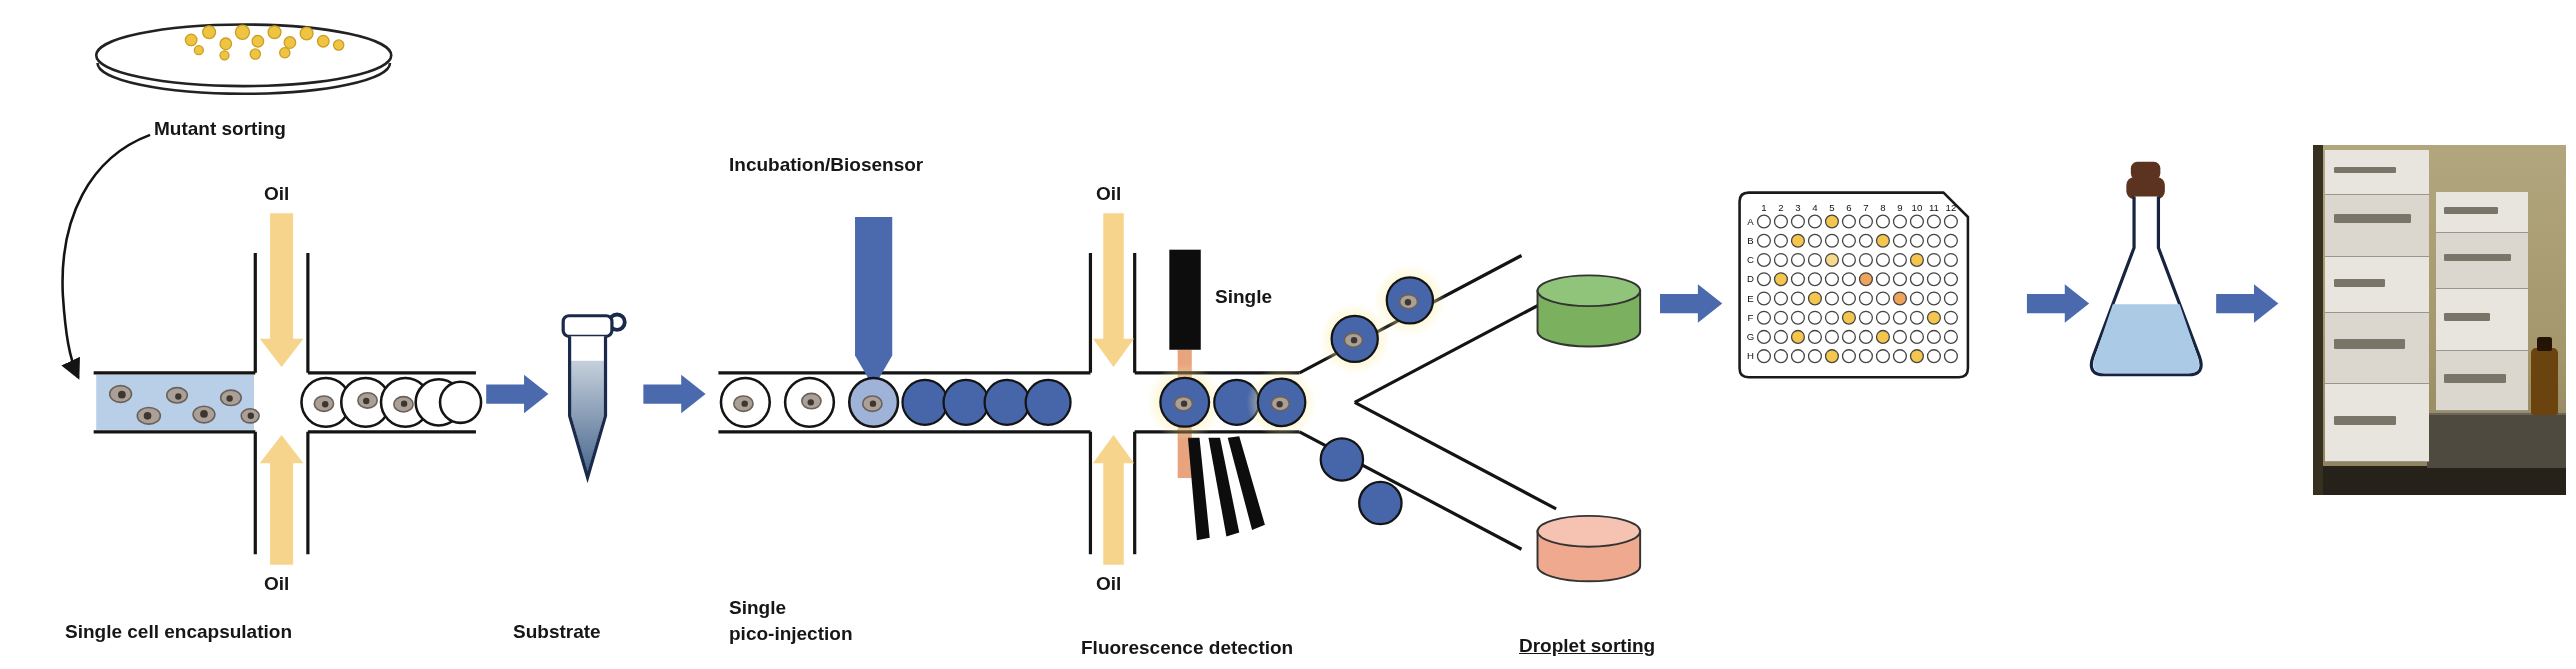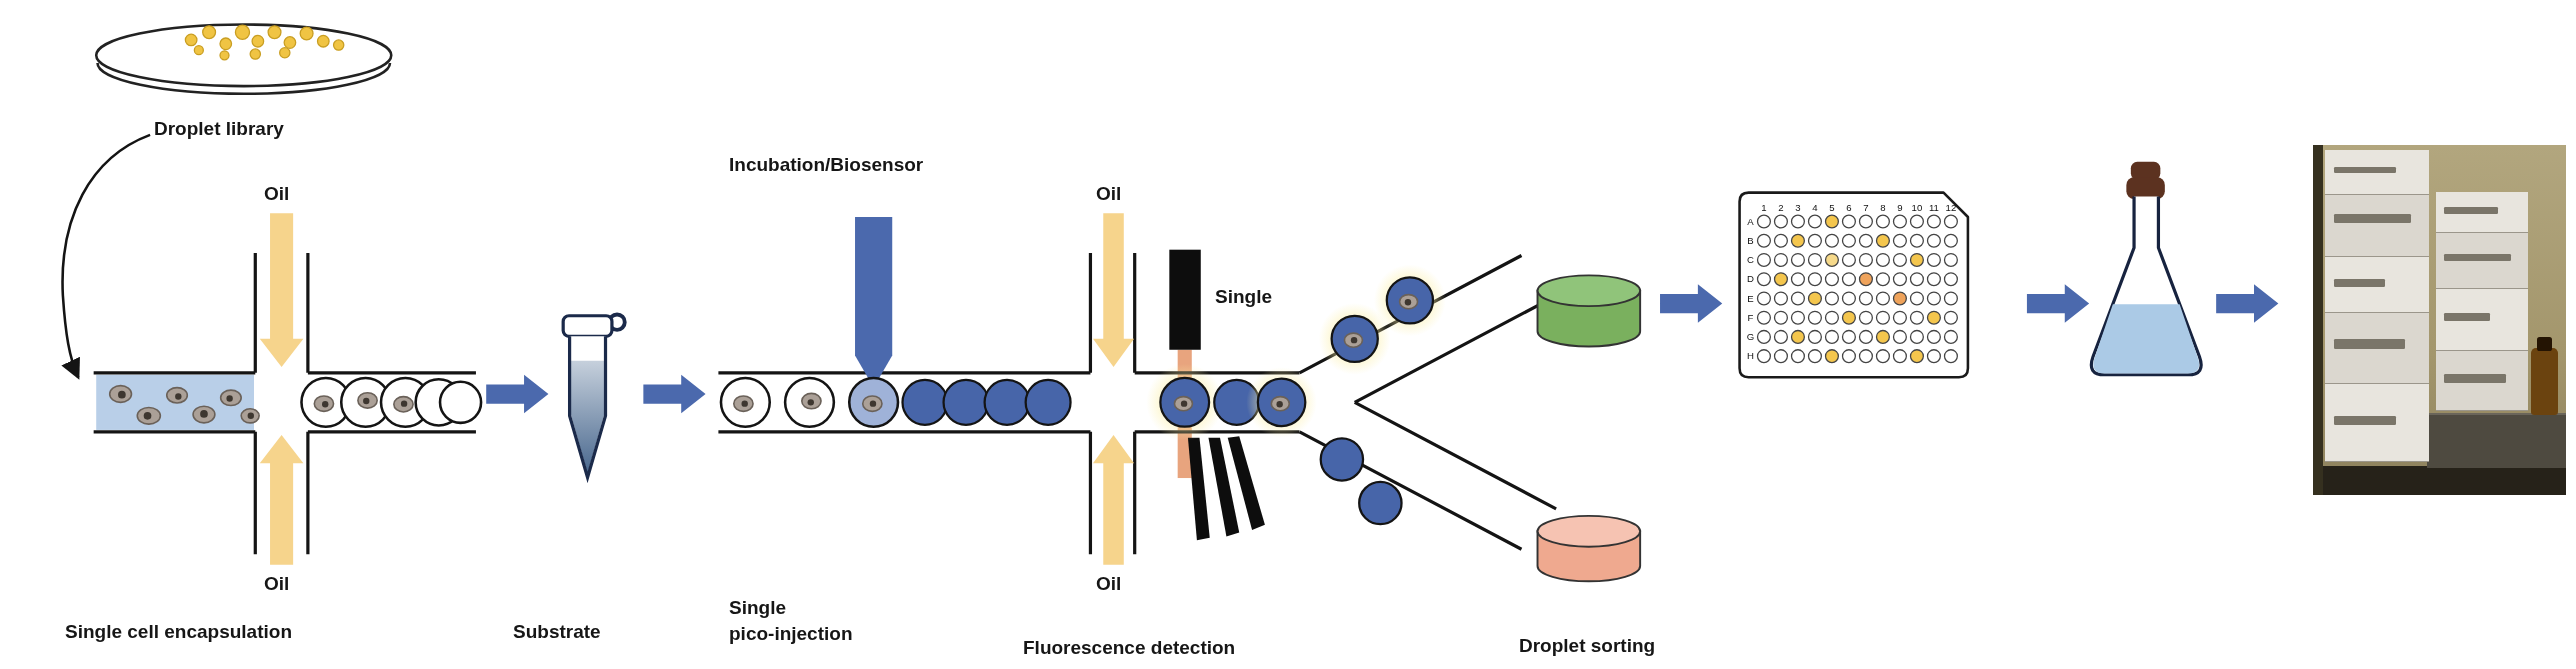--- a/index.html
+++ b/index.html
@@ -17,22 +17,22 @@
   .lbl-mutant-library   { left:154px;  top:117px; }
   .lbl-oil-tl           { left:264px;  top:182px; }
   .lbl-oil-bl           { left:264px;  top:572px; }
   .lbl-encapsulation    { left:65px;   top:620px; }
   .lbl-incubation       { left:513px;  top:620px; }
   .lbl-substrate        { left:729px; top:153px; }
   .lbl-pico             { left:729px; top:595px; line-height:26px; }
   .lbl-oil-tr           { left:1096px; top:182px; }
   .lbl-oil-br           { left:1096px; top:572px; }
   .lbl-laser            { left:1215px; top:285px; }
-  .lbl-fluorescence     { left:1023px; top:636px; }
-  .lbl-sorting          { left:1519px; top:634px; }
+  .lbl-fluorescence     { left:1081px; top:636px; }
+  .lbl-sorting          { left:1519px; top:634px;text-decoration:underline; }
 
   
   .wall   { stroke:#141414; stroke-width:5; fill:none; }
   .oil    { fill:var(--oil-yellow,#F6D48C); }
   .arrow-blue { fill:var(--arrow-blue,#4B69AD); }
   .droplet-white    { fill:#ffffff; stroke:#141414; stroke-width:4; }
   .droplet-blue     { fill:var(--droplet-blue,#4765A9); stroke:#141414; stroke-width:3.5; }
   .droplet-injected { fill:#9FB2D8; stroke:#141414; stroke-width:4; }
   .cell ellipse { fill:var(--cell-gray,#ABA097); stroke:#6A6159; stroke-width:2.5; }
   .cell .nuc    { fill:#3E3730; }
@@ -379,21 +379,21 @@
     </g>
 
     <g>
       <rect x="3322" y="252" width="46" height="28" rx="10" fill="var(--stopper-brown,#5C3220)"></rect>
       <rect x="3315" y="276" width="60" height="34" rx="12" fill="var(--stopper-brown,#5C3220)"></rect>
       <path d="M 3327 306 L 3327 386 L 3263 556 Q 3253 584 3281 584 L 3411 584 Q 3439 584 3429 556 L 3365 386 L 3365 306" fill="#ffffff" stroke="#17233F" stroke-width="5"></path>
       <path d="M 3294 474 L 3266 556 Q 3257 582 3281 582 L 3411 582 Q 3435 582 3426 556 L 3398 474 Z" fill="var(--flask-liquid,#ABCAE6)"></path>
     </g>
   </svg>
 
-  <div class="label lbl-mutant-library">Droplet library</div>
+  <div class="label lbl-mutant-library">Mutant sorting</div>
   <div class="label lbl-oil-tl">Oil</div>
   <div class="label lbl-oil-bl">Oil</div>
   <div class="label lbl-encapsulation">Single cell encapsulation</div>
   <div class="label lbl-incubation">Substrate</div>
   <div class="label lbl-substrate">Incubation/Biosensor</div>
   <div class="label lbl-pico">
     <span>Single</span>
     <span>pico-injection</span>
   </div>
   <div class="label lbl-oil-tr">Oil</div>

